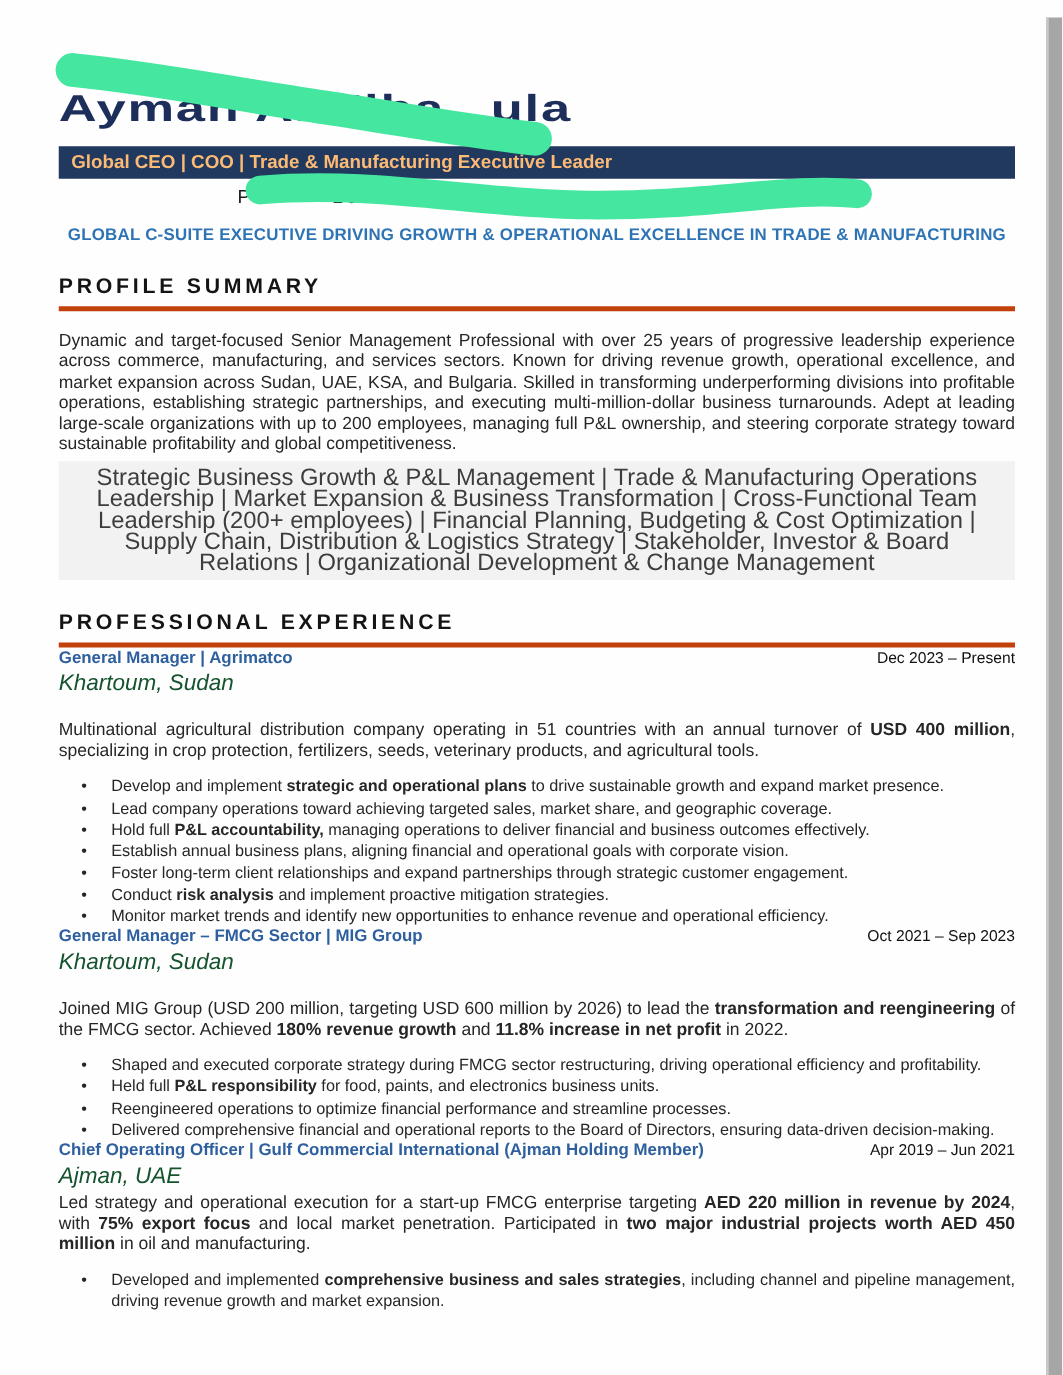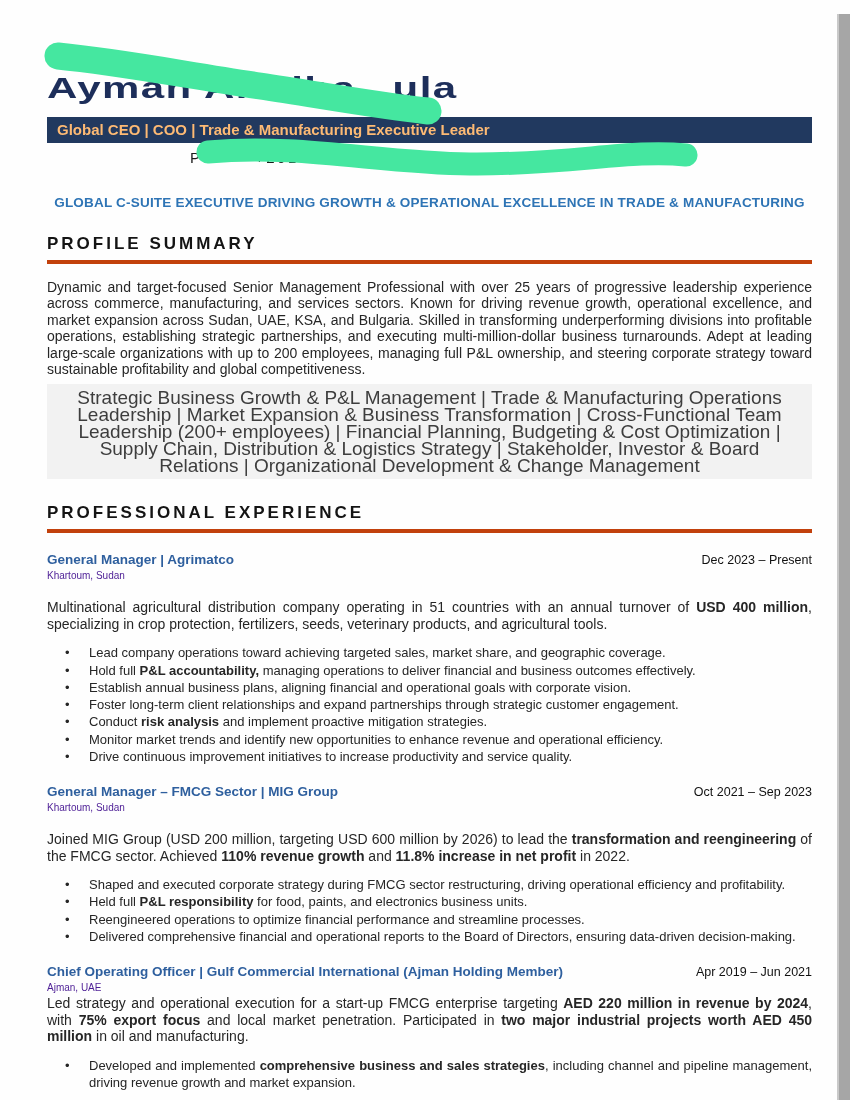--- a/index.html
+++ b/index.html
@@ -20,40 +20,40 @@
   .banner{
     margin-top:13px;background:#21395f;color:#fdba74;font-weight:bold;font-size:15px;
     padding:4px 10px;line-height:18px;
   }
   
   .contact{position:relative;height:24px;margin-top:4px;font-size:15px;color:#1a1a1a;}
   .contact .c-p{position:absolute;left:143px;top:2px;}
   .contact .c-phone{position:absolute;left:208px;top:2px;letter-spacing:2.5px;}
   .contact .c-env{position:absolute;left:372px;top:3px;color:#2e74b5;font-size:14px;}
   
-  .headline{margin-top:24px;text-align:center;color:#2e74b5;font-weight:bold;font-size:13.5px;letter-spacing:.2px;}
+  .headline{margin-top:9px;text-align:center;color:#2e74b5;font-weight:bold;font-size:13.5px;letter-spacing:.2px;}
   
   h2.sec{
     margin:24px 0 0;font-size:17px;font-weight:bold;letter-spacing:3px;color:#141414;
     border-bottom:4px solid #c2410c;padding-bottom:6px;
   }
   
   .body{font-size:14px;line-height:16.4px;color:#262626;}
   .just{text-align:justify;}
   p.profile-body{margin:15px 0 0;}
   .skillsbox{
     margin-top:7px;background:#f2f2f2;color:#3d3d3d;text-align:center;
     font-size:19px;line-height:17px;padding:5px 14px;
   }
   
-  .job{margin-top:19px;}
+  .job{}
   .job-head{display:flex;justify-content:space-between;align-items:baseline;}
   .job-title{color:#2e5f9e;font-weight:bold;font-size:13.5px;}
   .job-dates{font-size:12.5px;color:#111;white-space:nowrap;}
-  .job-loc{font-size:10px;color:#4c1d95;margin-top:3px;}
+  .job-loc{font-style:italic;font-size:18px;color:#14532d;margin-top:3px;}
   p.job-sum{margin:18px 0 0;}
   .job.tight p.job-sum{margin-top:2px;}
   ul.bullets{margin:12px 0 0;padding:0 0 0 42px;list-style:none;}
   ul.bullets li{position:relative;font-size:13px;line-height:17.3px;text-align:justify;}
   ul.bullets li::before{content:"\2022";position:absolute;left:-24px;top:0;}
   
   svg.scribbles{position:absolute;top:0;left:0;z-index:5;pointer-events:none;}
   b{font-weight:bold;}
 </style>
 </head>
@@ -90,37 +90,37 @@
       <h2 class="sec">PROFESSIONAL EXPERIENCE</h2>
       <div id="jobs">
   <article class="job">
     <div class="job-head">
       <span class="job-title">General Manager | Agrimatco</span>
       <span class="job-dates">Dec 2023 – Present</span>
     </div>
     <div class="job-loc">Khartoum, Sudan</div>
     <p class="job-sum body just">Multinational agricultural distribution company operating in 51 countries with an annual turnover of <b>USD 400 million</b>, specializing in crop protection, fertilizers, seeds, veterinary products, and agricultural tools.</p>
     <ul class="bullets">
+              <li>Develop and implement <b>strategic and operational plans</b> to drive sustainable growth and expand market presence.</li>
               <li>Lead company operations toward achieving targeted sales, market share, and geographic coverage.</li>
               <li>Hold full <b>P&amp;L accountability,</b> managing operations to deliver financial and business outcomes effectively.</li>
               <li>Establish annual business plans, aligning financial and operational goals with corporate vision.</li>
               <li>Foster long-term client relationships and expand partnerships through strategic customer engagement.</li>
               <li>Conduct <b>risk analysis</b> and implement proactive mitigation strategies.</li>
               <li>Monitor market trends and identify new opportunities to enhance revenue and operational efficiency.</li>
-              <li>Drive continuous improvement initiatives to increase productivity and service quality.</li>
             </ul>
   </article>
 
   <article class="job">
     <div class="job-head">
       <span class="job-title">General Manager – FMCG Sector | MIG Group</span>
       <span class="job-dates">Oct 2021 – Sep 2023</span>
     </div>
     <div class="job-loc">Khartoum, Sudan</div>
-    <p class="job-sum body just">Joined MIG Group (USD 200 million, targeting USD 600 million by 2026) to lead the <b>transformation and reengineering</b> of the FMCG sector. Achieved <b>110% revenue growth</b> and <b>11.8% increase in net profit</b> in 2022.</p>
+    <p class="job-sum body just">Joined MIG Group (USD 200 million, targeting USD 600 million by 2026) to lead the <b>transformation and reengineering</b> of the FMCG sector. Achieved <b>180% revenue growth</b> and <b>11.8% increase in net profit</b> in 2022.</p>
     <ul class="bullets">
               <li>Shaped and executed corporate strategy during FMCG sector restructuring, driving operational efficiency and profitability.</li>
               <li>Held full <b>P&amp;L responsibility</b> for food, paints, and electronics business units.</li>
               <li>Reengineered operations to optimize financial performance and streamline processes.</li>
               <li>Delivered comprehensive financial and operational reports to the Board of Directors, ensuring data-driven decision-making.</li>
             </ul>
   </article>
 
   <article class="job tight">
     <div class="job-head">

